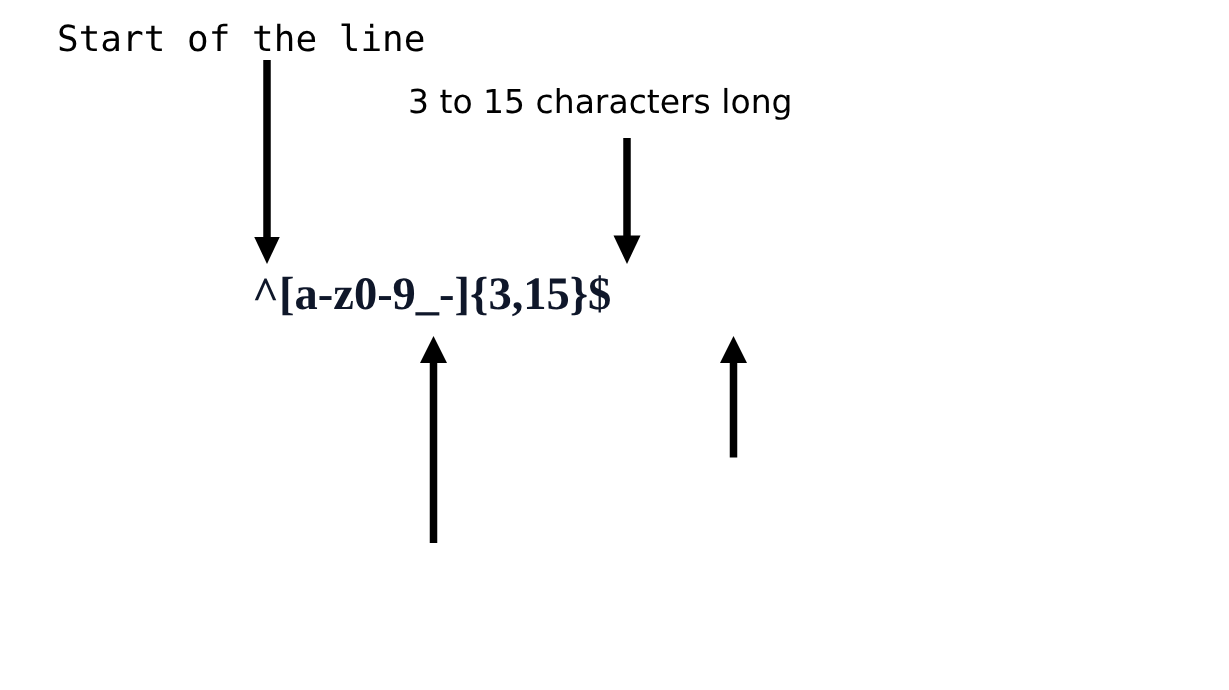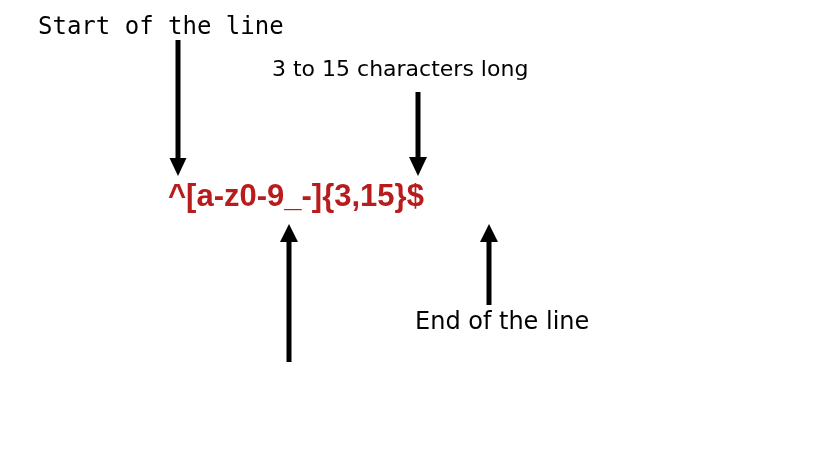--- a/index.html
+++ b/index.html
@@ -28,23 +28,23 @@
   .label-mono {
     font-family: "DejaVu Sans Mono", monospace;
     font-weight: 400;
   }
   .label-sans {
     font-family: "DejaVu Sans", sans-serif;
     font-weight: 400;
   }
   .regex-expression {
     position: absolute;
-    font-family: Liberation Sans, sans-serif;
+    font-family: Liberation Serif, serif;
     font-weight: 700;
-    color: #b91c1c;
+    color: #0f172a;
     white-space: pre;
     line-height: 1;
     letter-spacing: 0;
   }
   .arrow-layer {
     position: absolute;
     left: 0;
     top: 0;
     width: 819px;
     height: 460px;
@@ -62,21 +62,20 @@
 
   <div class="edge-mark" style="left:1px; top:375px; width:3px; height:4px;"></div>
   <div class="edge-mark" style="left:1px; top:392px; width:3px; height:4px;"></div>
 
   <div class="label label-mono" style="left:38px; top:14px; font-size:24px;">Start of the line</div>
 
   <div class="label label-sans" style="left:272px; top:58px; font-size:22px;">3 to 15 characters long</div>
 
   <div class="regex-expression" style="left:168px; top:180px; font-size:31px;">^[a-z0-9_-]{3,15}$</div>
 
-  <div class="label label-sans" style="left:415px; top:309px; font-size:24px;">End of the line</div>
 
 
   <svg class="arrow-layer" viewBox="0 0 819 460" xmlns="http://www.w3.org/2000/svg">
 
     <g>
       <line x1="178" y1="40" x2="178" y2="164" stroke="#000000" stroke-width="5"></line>
       <polygon points="178,176 169.5,158 186.5,158" fill="#000000"></polygon>
     </g>
 
     <g>

